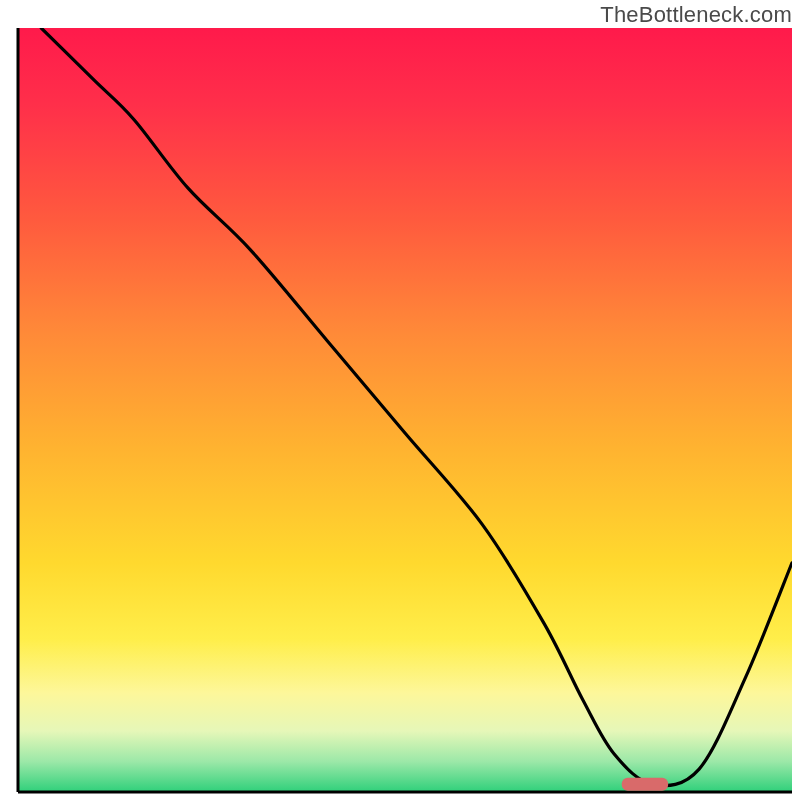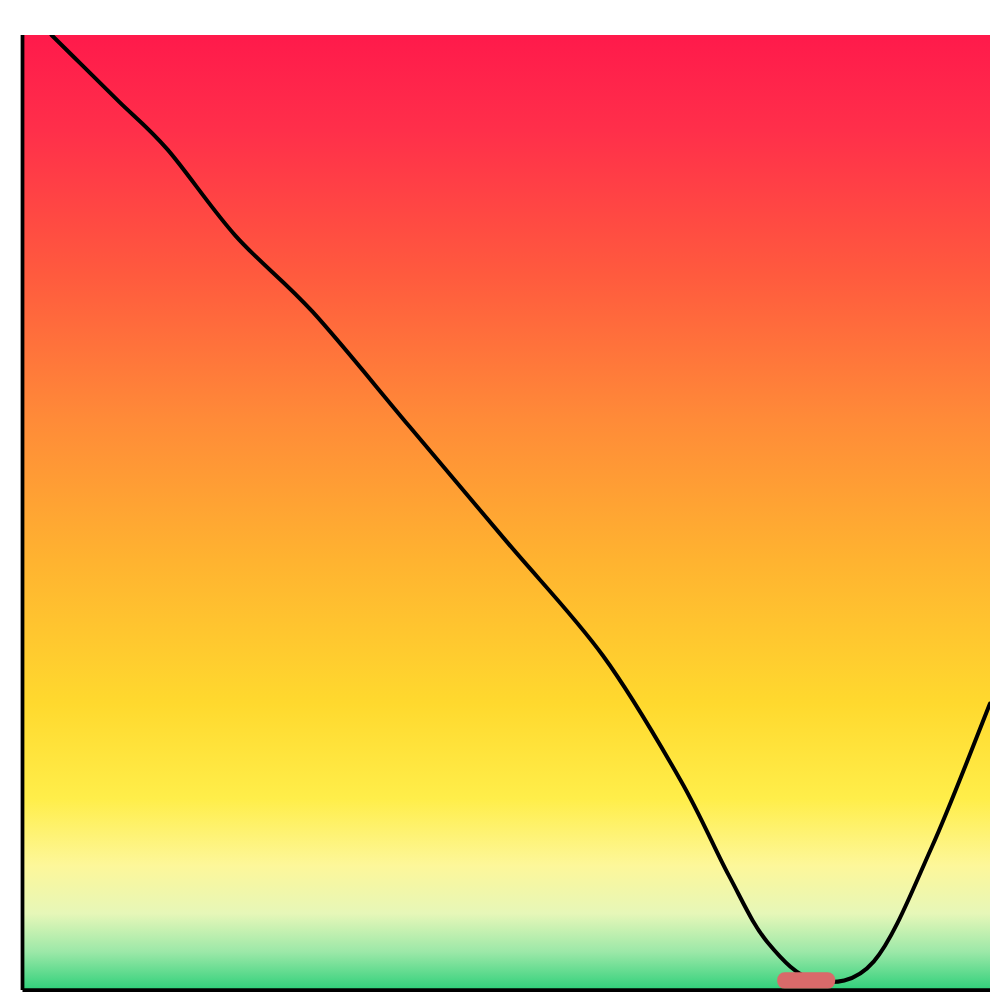--- a/index.html
+++ b/index.html
@@ -31,20 +31,21 @@
     left: 0;
     top: 0;
     width: 800px;
     height: 800px;
   }
 </style>
 </head>
 <body>
 
 <div class="container">
+  <div class="watermark">TheBottleneck.com</div>
 
   <svg class="plot" viewBox="0 0 800 800" preserveAspectRatio="none">
     <defs>
       <linearGradient id="bgGrad" x1="0" y1="0" x2="0" y2="1">
           <stop offset="0%" stop-color="#ff1a4b"></stop>
           <stop offset="10%" stop-color="#ff2f4a"></stop>
           <stop offset="25%" stop-color="#ff5a3e"></stop>
           <stop offset="40%" stop-color="#ff8a38"></stop>
           <stop offset="55.00000000000001%" stop-color="#ffb330"></stop>
           <stop offset="70%" stop-color="#ffd92e"></stop>

